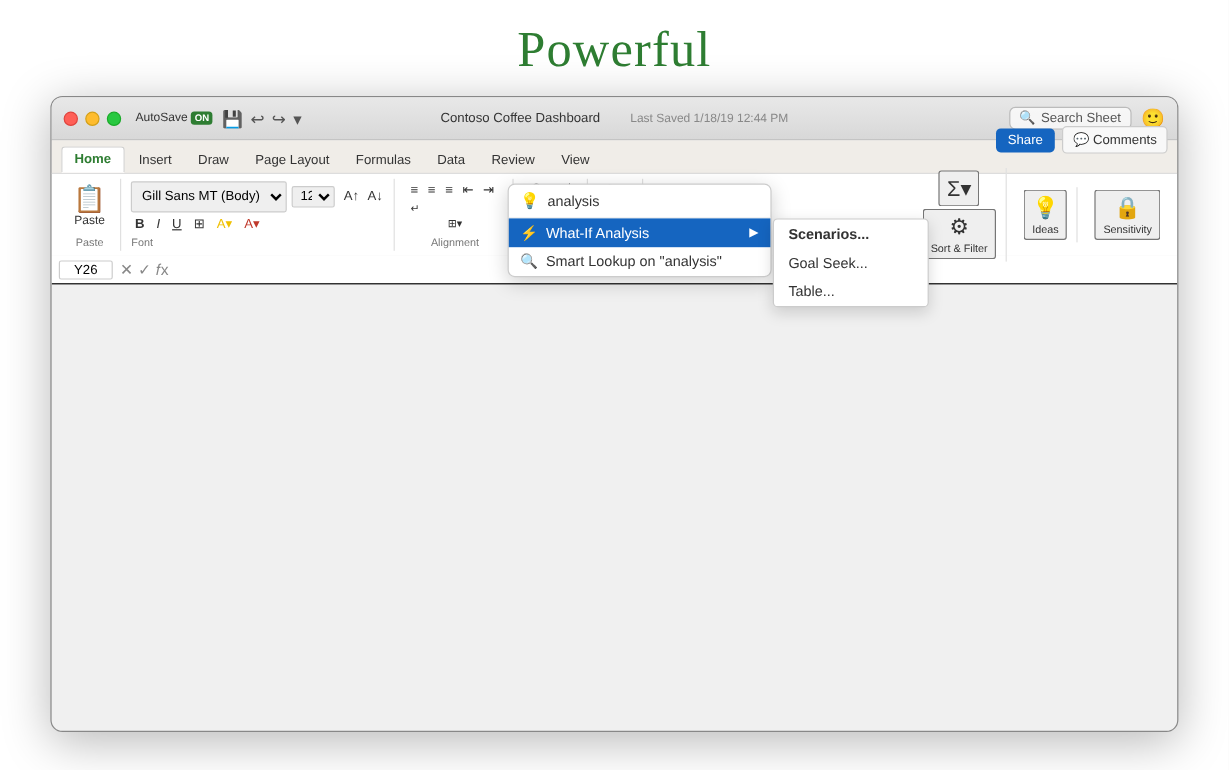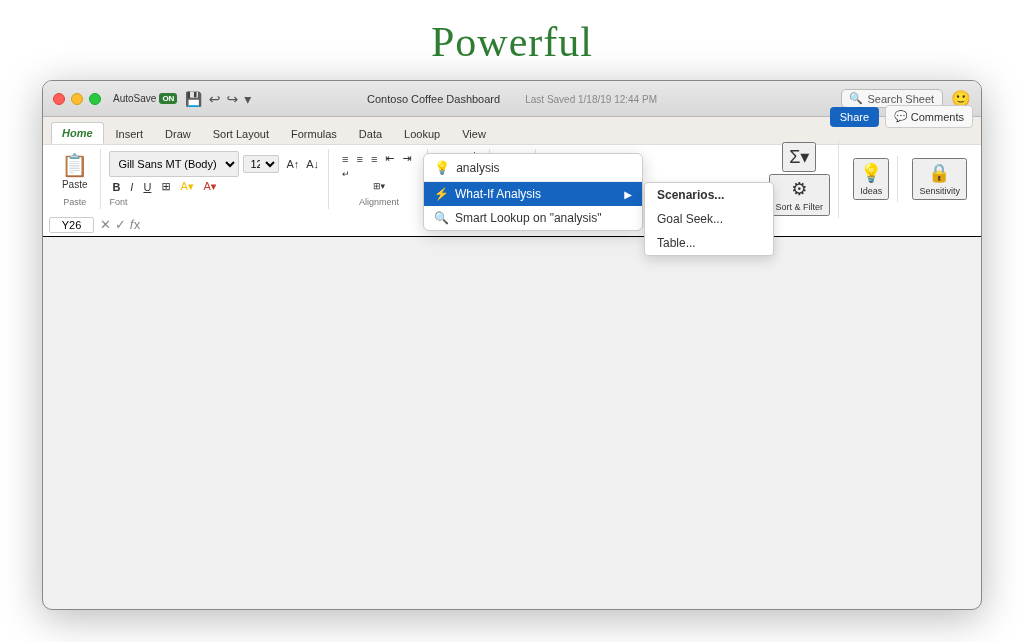--- a/index.html
+++ b/index.html
@@ -128,21 +128,20 @@
       cursor: pointer;
       color: #333;
       border-radius: 3px 3px 0 0;
     }
     .ribbon-tab.active {
       background: #fff;
       border: 1px solid #ccc;
       border-bottom: 1px solid #fff;
       font-weight: 600;
       color: #2e7d32;
-      font-style: italic;
     }
 
     .ribbon-content {
       display: flex;
       align-items: stretch;
       height: 68px;
       padding: 4px 6px;
       gap: 2px;
       background: #fff;
       position: relative;
@@ -410,24 +409,24 @@
         <span>Search Sheet</span>
       </div>
       <span class="smiley-btn">🙂</span>
     </div>
   </div>
 
   <div class="ribbon-tabs">
     <div class="ribbon-tab active">Home</div>
     <div class="ribbon-tab">Insert</div>
     <div class="ribbon-tab">Draw</div>
-    <div class="ribbon-tab">Sort Layout</div>
+    <div class="ribbon-tab">Page Layout</div>
     <div class="ribbon-tab">Formulas</div>
     <div class="ribbon-tab">Data</div>
-    <div class="ribbon-tab">Lookup</div>
+    <div class="ribbon-tab">Review</div>
     <div class="ribbon-tab">View</div>
     <div style="margin-left:auto; display:flex; gap:6px; align-items:center; padding-bottom:16px;margin-top:13px;">
       <button class="share-btn">Share</button>
       <button class="comments-btn">
         <span>💬</span>
         <span>Comments</span>
       </button>
     </div>
   </div>
 

